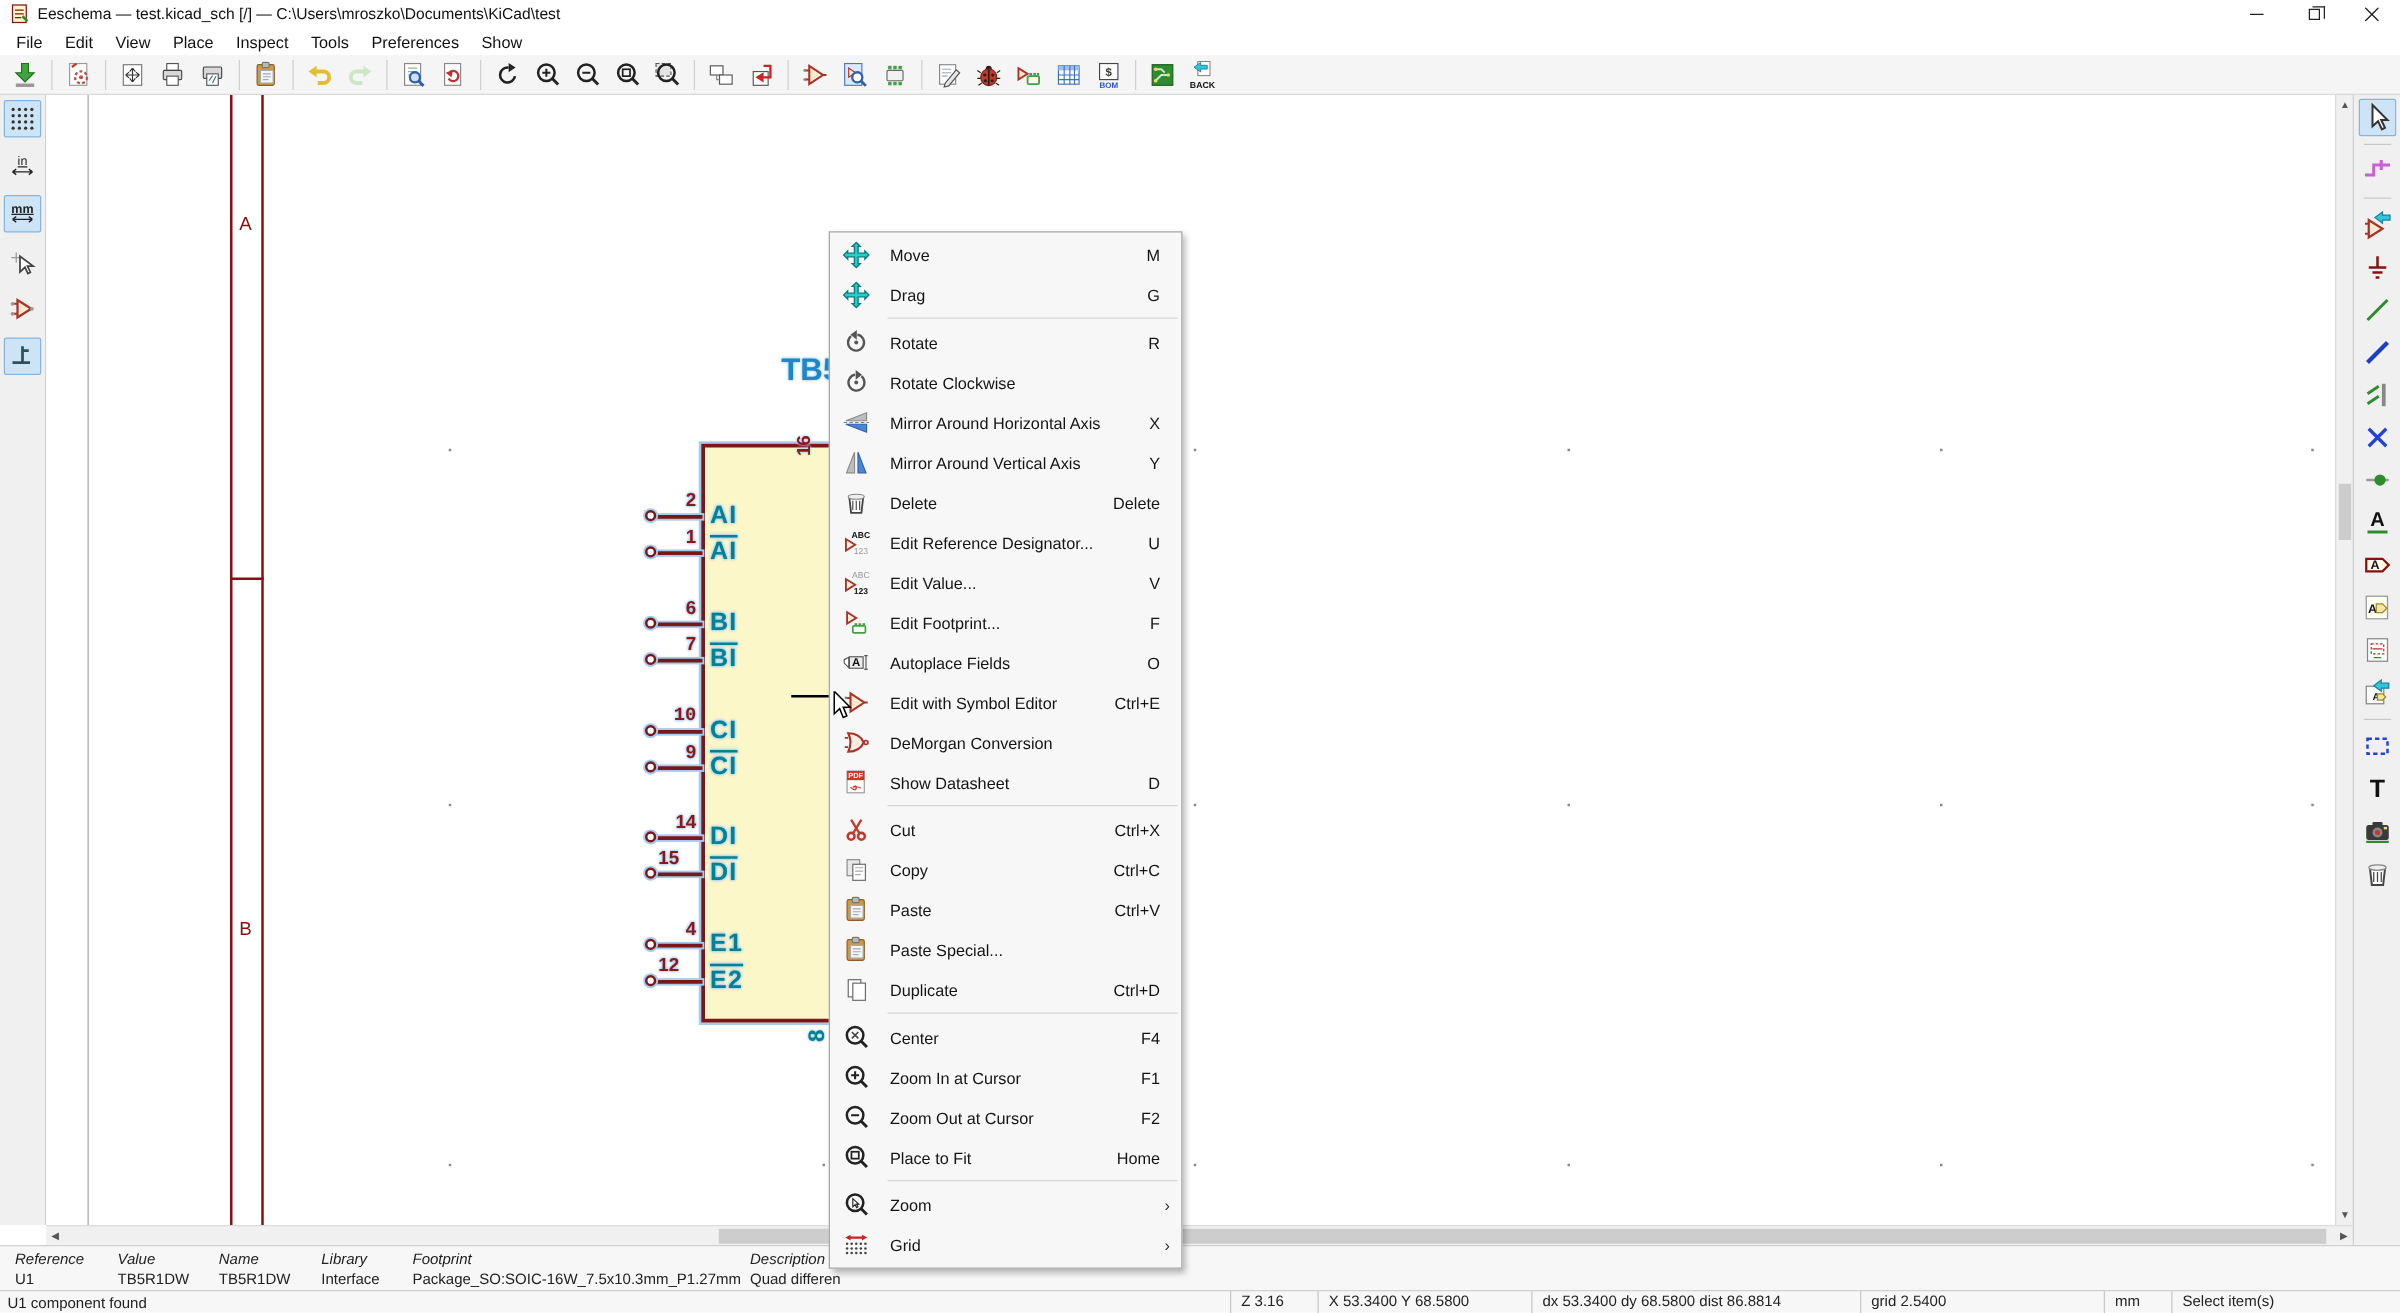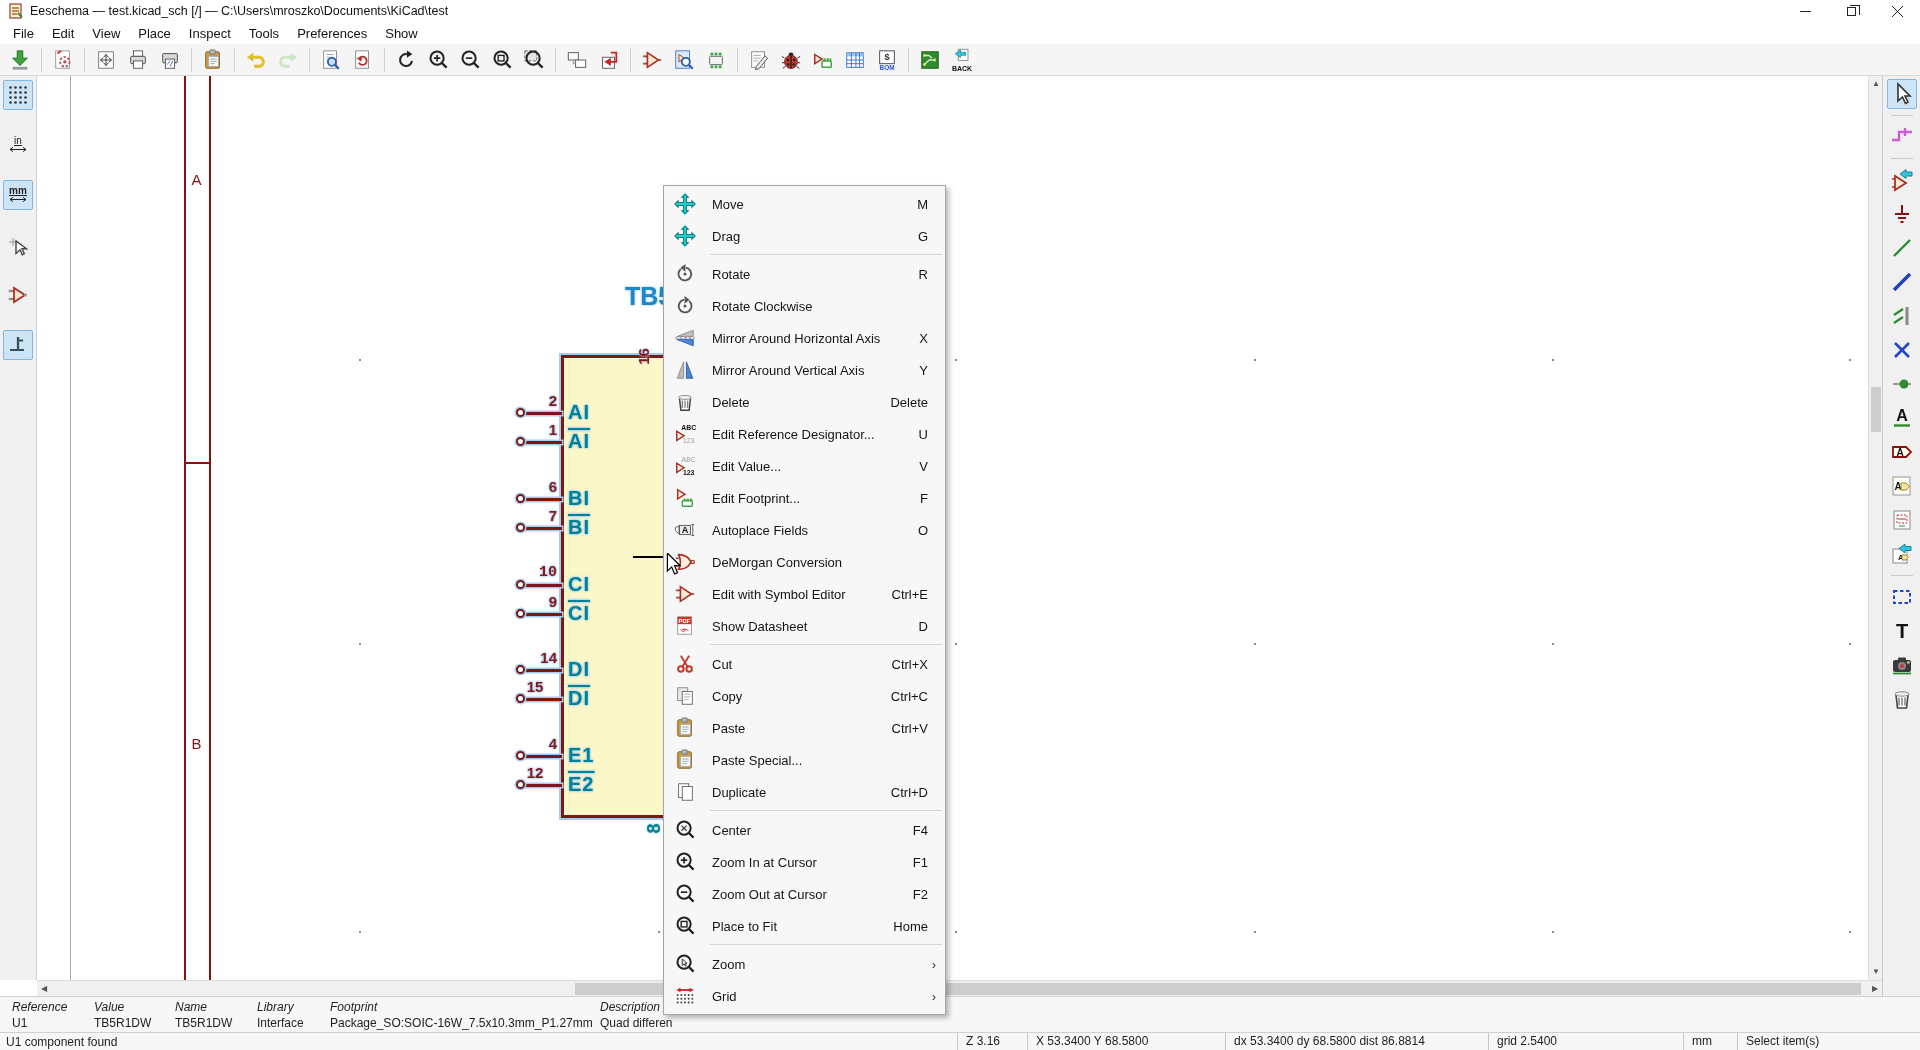--- a/index.html
+++ b/index.html
@@ -19,21 +19,21 @@
   .menubar .mitem { padding:2px 9px; }
   .toolbar { position:absolute; left:0; top:44px; width:1920px; height:32px; background:#f5f5f5;
              border-bottom:1px solid #d9d9d9; display:flex; align-items:center; padding-left:4px; }
   .tbtn { width:30px; height:30px; display:flex; flex-direction:column; align-items:center;
           justify-content:center; margin:0 1px; }
   .tbtn .cap { font-size:7px; font-weight:bold; color:#111; line-height:7px; }
   .tsep { width:1px; height:24px; background:#d0d0d0; margin:0 5px; }
   .icon { display:flex; align-items:center; justify-content:center; }
   .side-toolbar { position:absolute; background:#f0f0f0; }
   #leftbar  { left:0; top:76px; width:37px; height:904px; border-right:1px solid #cfcfcf;
-              display:flex; flex-direction:column; align-items:center; padding-top:4px; gap:20px; }
+              display:flex; flex-direction:column; align-items:center; padding-top:4px; gap:8px; }
   #rightbar { left:1882px; top:76px; width:38px; height:920px; border-left:1px solid #c8c8c8;
               display:flex; flex-direction:column; align-items:center; padding-top:3px; gap:4px; }
   .sbtn { width:30px; height:30px; display:flex; align-items:center; justify-content:center;
           border:1px solid transparent; border-radius:2px; }
   .sbtn.active { background:#cde4f7; border-color:#84b6e4; }
   .ssep { width:22px; height:1px; background:#c9c9c9; margin:2px 0; }
   #canvas { position:absolute; left:37px; top:76px; width:1831px; height:904px; background:#fff; overflow:hidden; }
   .pageline { position:absolute; background:#a9a9a9; }
   .frameline { position:absolute; background:#8a1010; }
   .framelabel { position:absolute; width:25px; text-align:center; color:#8a1010; font-size:15px; }
@@ -715,21 +715,21 @@
     <div class="fcol" style="left: 600px;">
       <span class="flabel">Description</span>
       <span class="fvalue">Quad differen</span>
     </div>
   </div>
 
 <div id="statusbar">
   <span id="statusmsg">U1 component found</span>
 <div class="scell" style="width: 70px;">Z 3.16</div>
     <div class="scell" style="width: 171px;">X 53.3400  Y 68.5800</div>
-    <div class="scell" style="width: 263px; margin-left: 27px;">dx 53.3400  dy 68.5800  dist 86.8814</div>
+    <div class="scell" style="width: 263px;">dx 53.3400  dy 68.5800  dist 86.8814</div>
     <div class="scell" style="width: 195px;">grid 2.5400</div>
     <div class="scell" style="width: 54px;">mm</div>
     <div class="scell" style="width: 183px;">Select item(s)</div>
   </div>
 
 <div id="ctxmenu">
     <div class="citem">
       <span class="cicon">
         <span class="icon">
           <svg width="22" height="22" viewBox="0 0 24 24">
@@ -867,41 +867,41 @@
           </svg>
         </span>
       </span>
       <span class="clabel">Autoplace Fields</span>
       <span class="cshort">O</span>
     </div>
     <div class="citem">
       <span class="cicon">
         <span class="icon">
           <svg width="22" height="22" viewBox="0 0 24 24">
-            <path d="M5 4 Q9 12 5 20 Q15 20 18.5 12 Q15 4 5 4 Z" fill="#fbeee0" stroke="#a93226" stroke-width="1.8"></path>
-            <circle cx="20.5" cy="12" r="1.7" fill="none" stroke="#a93226" stroke-width="1.4"></circle>
-            <path d="M2 8 h3 M2 16 h3" stroke="#a93226" stroke-width="1.6"></path>
-          </svg>
-        </span>
-      </span>
-      <span class="clabel">DeMorgan Conversion</span>
-    </div>
-    <div class="citem">
-      <span class="cicon">
-        <span class="icon">
-          <svg width="22" height="22" viewBox="0 0 24 24">
             <polygon points="7,4 7,20 19,12" fill="#f8ead0" stroke="#a93226" stroke-width="1.8"></polygon>
             <path d="M3 8 h4 M3 16 h4 M19 12 h3" stroke="#a93226" stroke-width="1.8"></path>
             <circle cx="3" cy="8" r="1.2" fill="#888"></circle>
             <circle cx="3" cy="16" r="1.2" fill="#888"></circle>
           </svg>
         </span>
       </span>
       <span class="clabel">Edit with Symbol Editor</span>
       <span class="cshort">Ctrl+E</span>
+    </div>
+    <div class="citem">
+      <span class="cicon">
+        <span class="icon">
+          <svg width="22" height="22" viewBox="0 0 24 24">
+            <path d="M5 4 Q9 12 5 20 Q15 20 18.5 12 Q15 4 5 4 Z" fill="#fbeee0" stroke="#a93226" stroke-width="1.8"></path>
+            <circle cx="20.5" cy="12" r="1.7" fill="none" stroke="#a93226" stroke-width="1.4"></circle>
+            <path d="M2 8 h3 M2 16 h3" stroke="#a93226" stroke-width="1.6"></path>
+          </svg>
+        </span>
+      </span>
+      <span class="clabel">DeMorgan Conversion</span>
     </div>
     <div class="citem">
       <span class="cicon">
         <span class="icon">
           <svg width="22" height="22" viewBox="0 0 24 24">
             <rect x="4" y="2" width="15" height="19" fill="#fff" stroke="#999"></rect>
             <rect x="4" y="2" width="15" height="8" fill="#d93025"></rect>
             <text x="11.5" y="8.5" text-anchor="middle" font-size="6.5" font-weight="bold" fill="#fff">PDF</text>
             <path d="M7 16 q4 4 5 1 q1 -3 -3 -1 q5 -1 7 1" stroke="#d93025" fill="none"></path>
           </svg>

